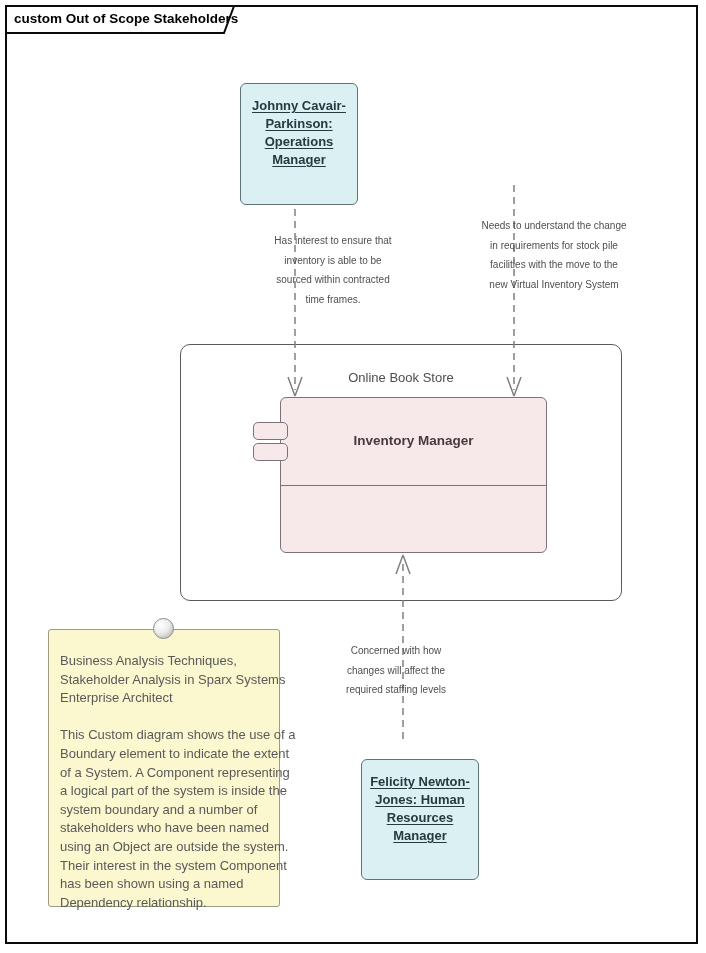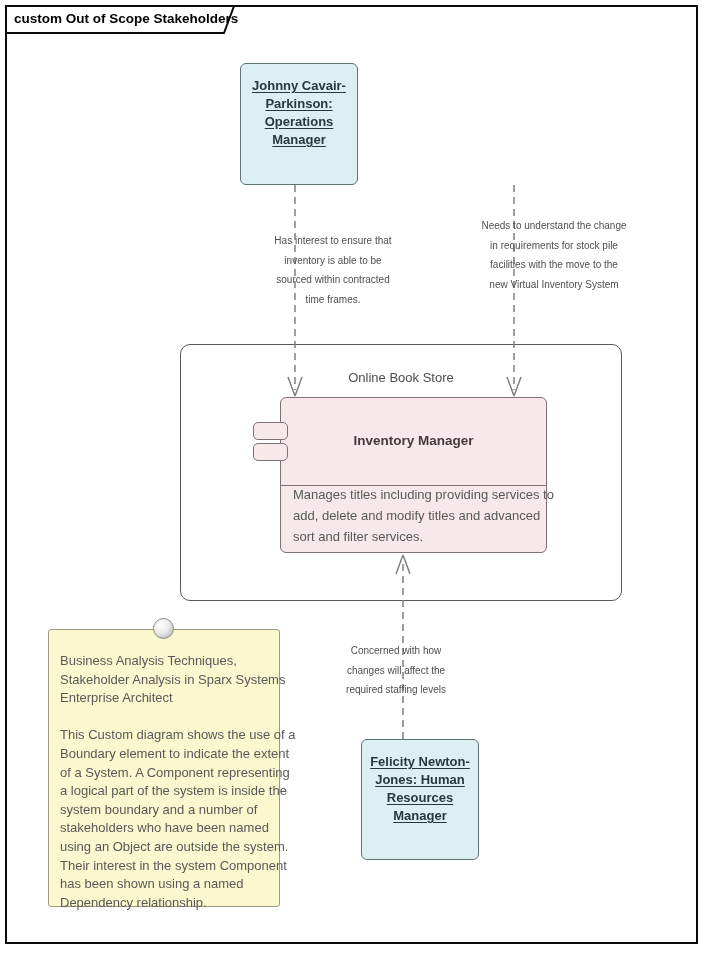--- a/index.html
+++ b/index.html
@@ -46,21 +46,21 @@
     border:1.5px solid #7d7376;border-radius:5px;box-sizing:border-box;
   }
   .comp-tab1{left:253px;top:422px;}
   .comp-tab2{left:253px;top:443px;}
   
   .stakeholder{
     position:absolute;width:118px;height:122px;box-sizing:border-box;
     background:#daf0f2;border:1.5px solid #5f7375;border-radius:6px;
     padding-top:13px;text-align:center;
     font-size:13px;font-weight:bold;line-height:18px;color:#263a3e;
-    text-decoration:underline;text-underline-offset:2px;white-space:pre;
+    text-decoration:underline;text-underline-offset:2px;white-space:pre;margin-top:20px;
   }
   .stk-johnny{left:240px;top:63px;}
   .stk-zoe{left:458px;top:63px;}
   .stk-felicity{left:361px;top:739px;height:121px;}
   
   .ann{
     position:absolute;text-align:center;font-size:10px;line-height:19.5px;
     color:#4f4f4f;white-space:pre;
   }
   .ann1{left:253px;top:231px;width:160px;}
@@ -95,23 +95,20 @@
     </svg>
     <span class="tab-label">custom Out of Scope Stakeholders</span>
   </div>
 
   <div class="boundary">
     <div class="boundary-label">Online Book Store</div>
   </div>
 
   <div class="component">
     <div class="comp-title">Inventory Manager</div>
-    <div class="comp-desc">Manages titles including providing services to
-add, delete and modify titles and advanced
-sort and filter services.</div>
   </div>
   <div class="comp-tab comp-tab1"></div>
   <div class="comp-tab comp-tab2"></div>
 
   <svg class="links" width="706" height="953" viewBox="0 0 706 953">
 
     <line x1="295" y1="185" x2="295" y2="390" stroke="#808080" stroke-width="1.5" stroke-dasharray="7,5"></line>
     <path d="M288 377 L295 396 M302 377 L295 396" fill="none" stroke="#808080" stroke-width="1.5"></path>
 
     <line x1="514" y1="185" x2="514" y2="390" stroke="#808080" stroke-width="1.5" stroke-dasharray="7,5"></line>

